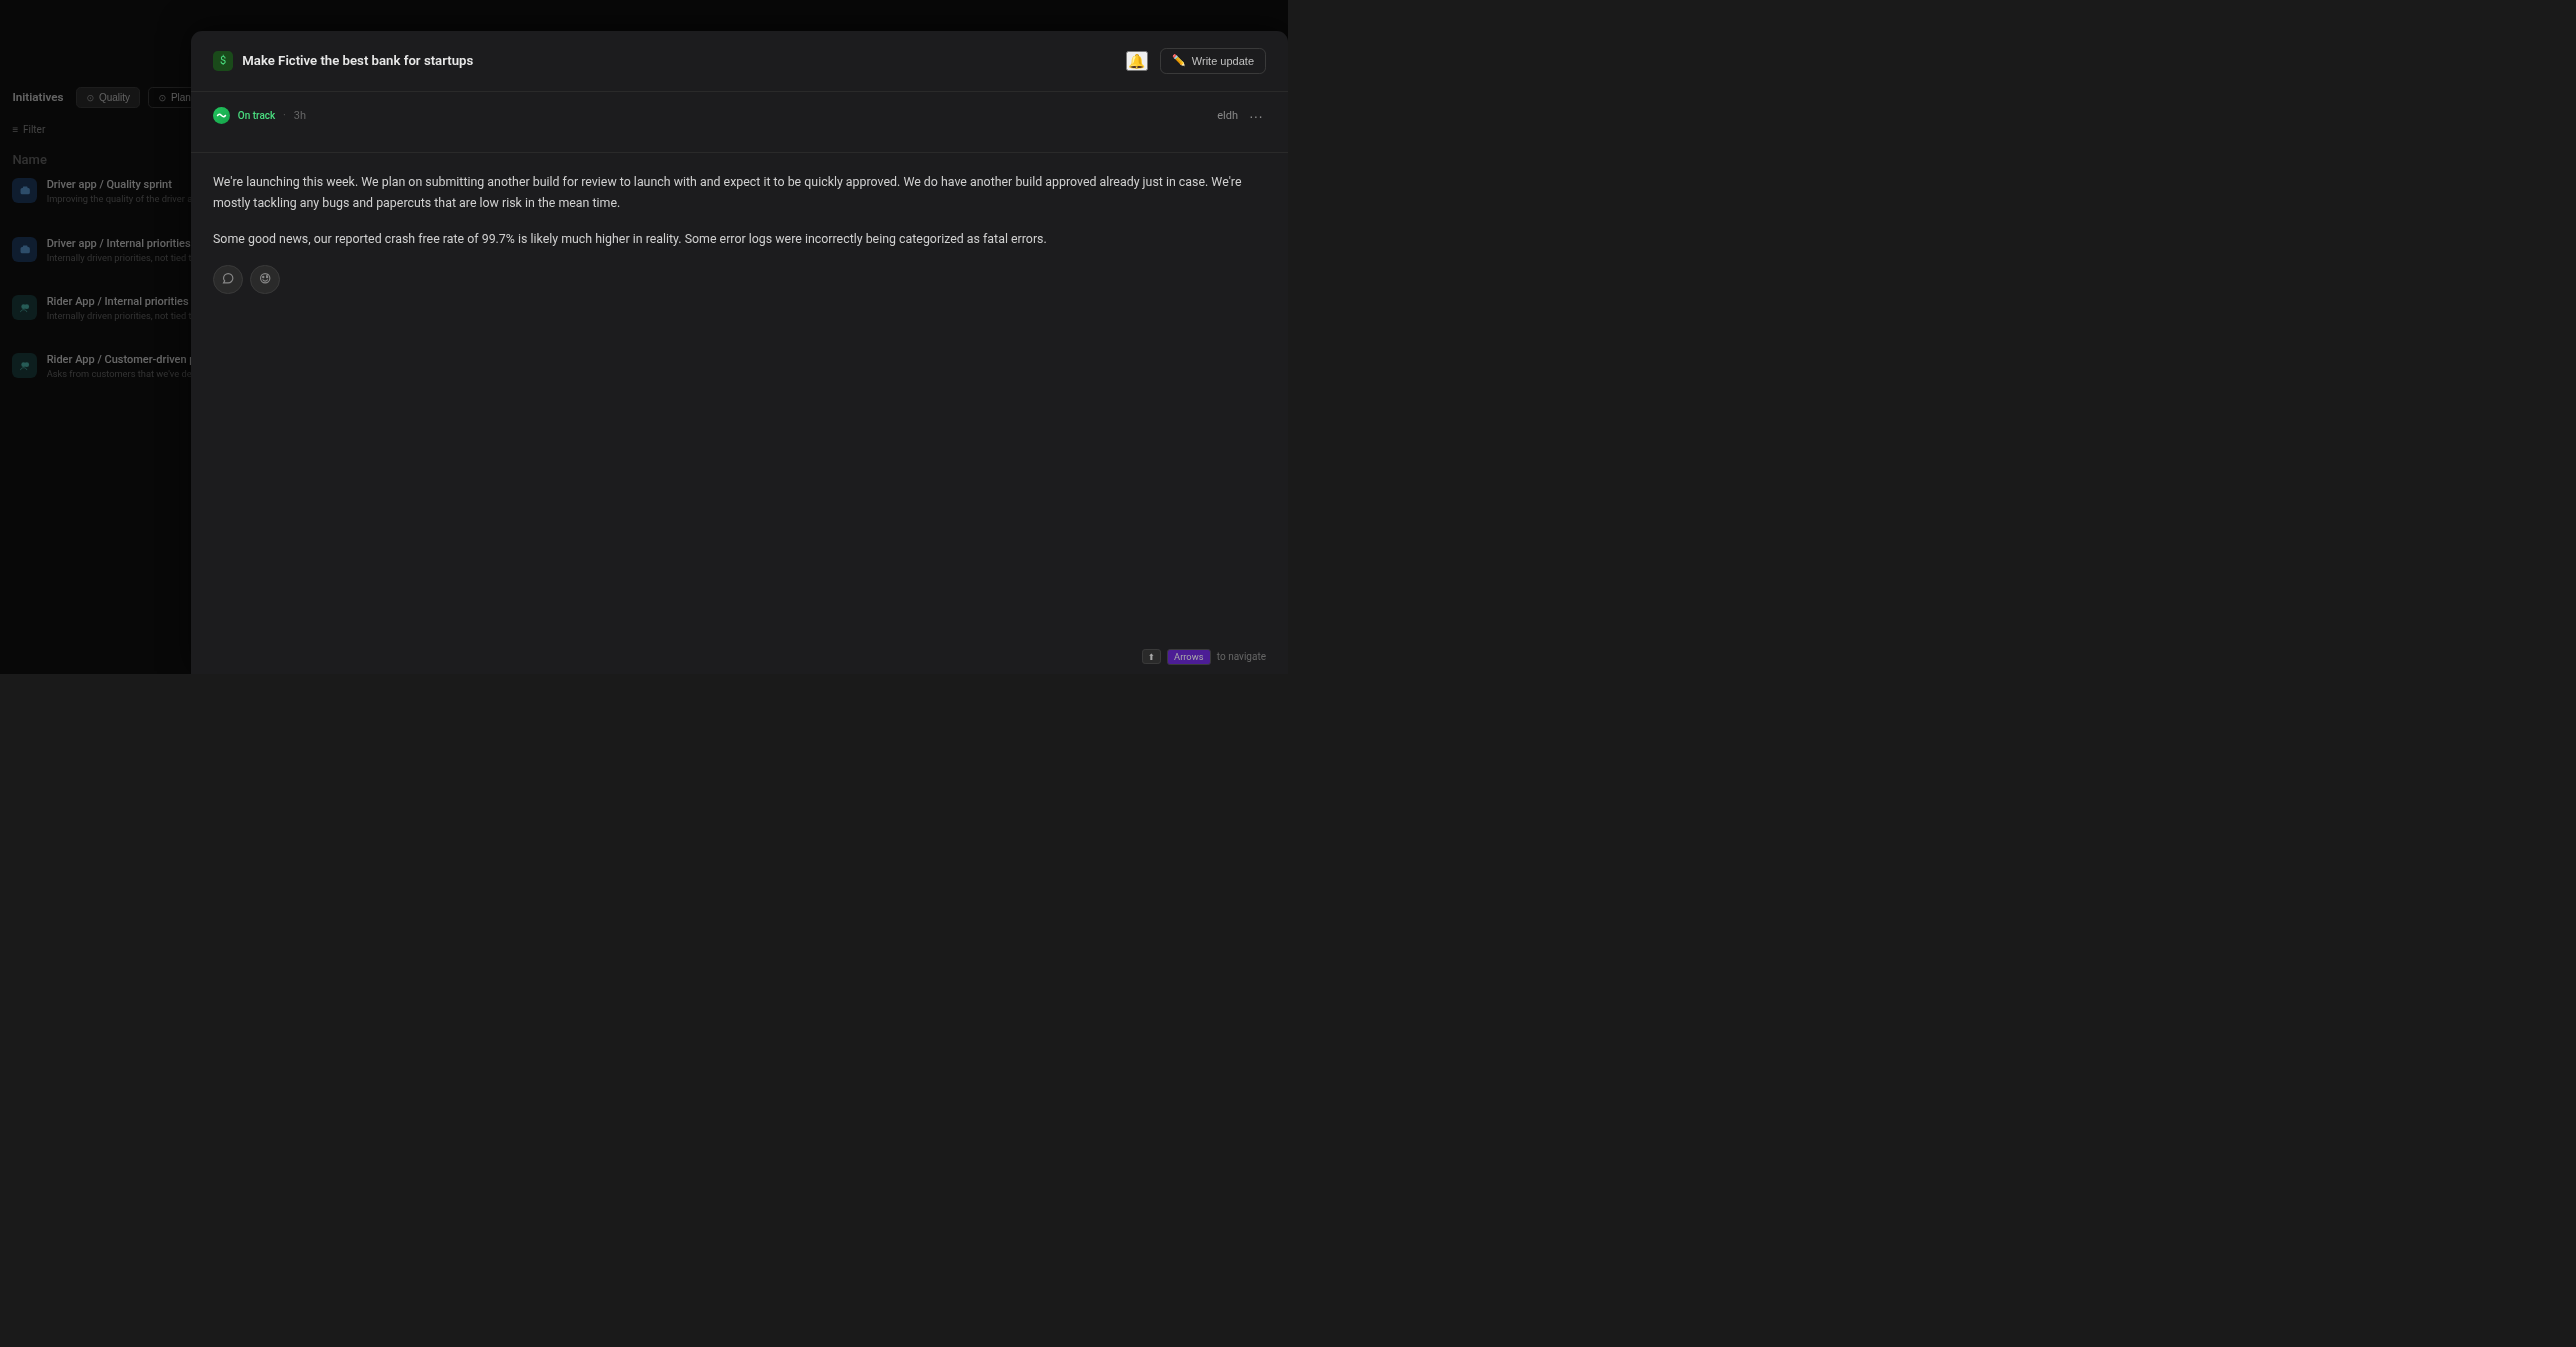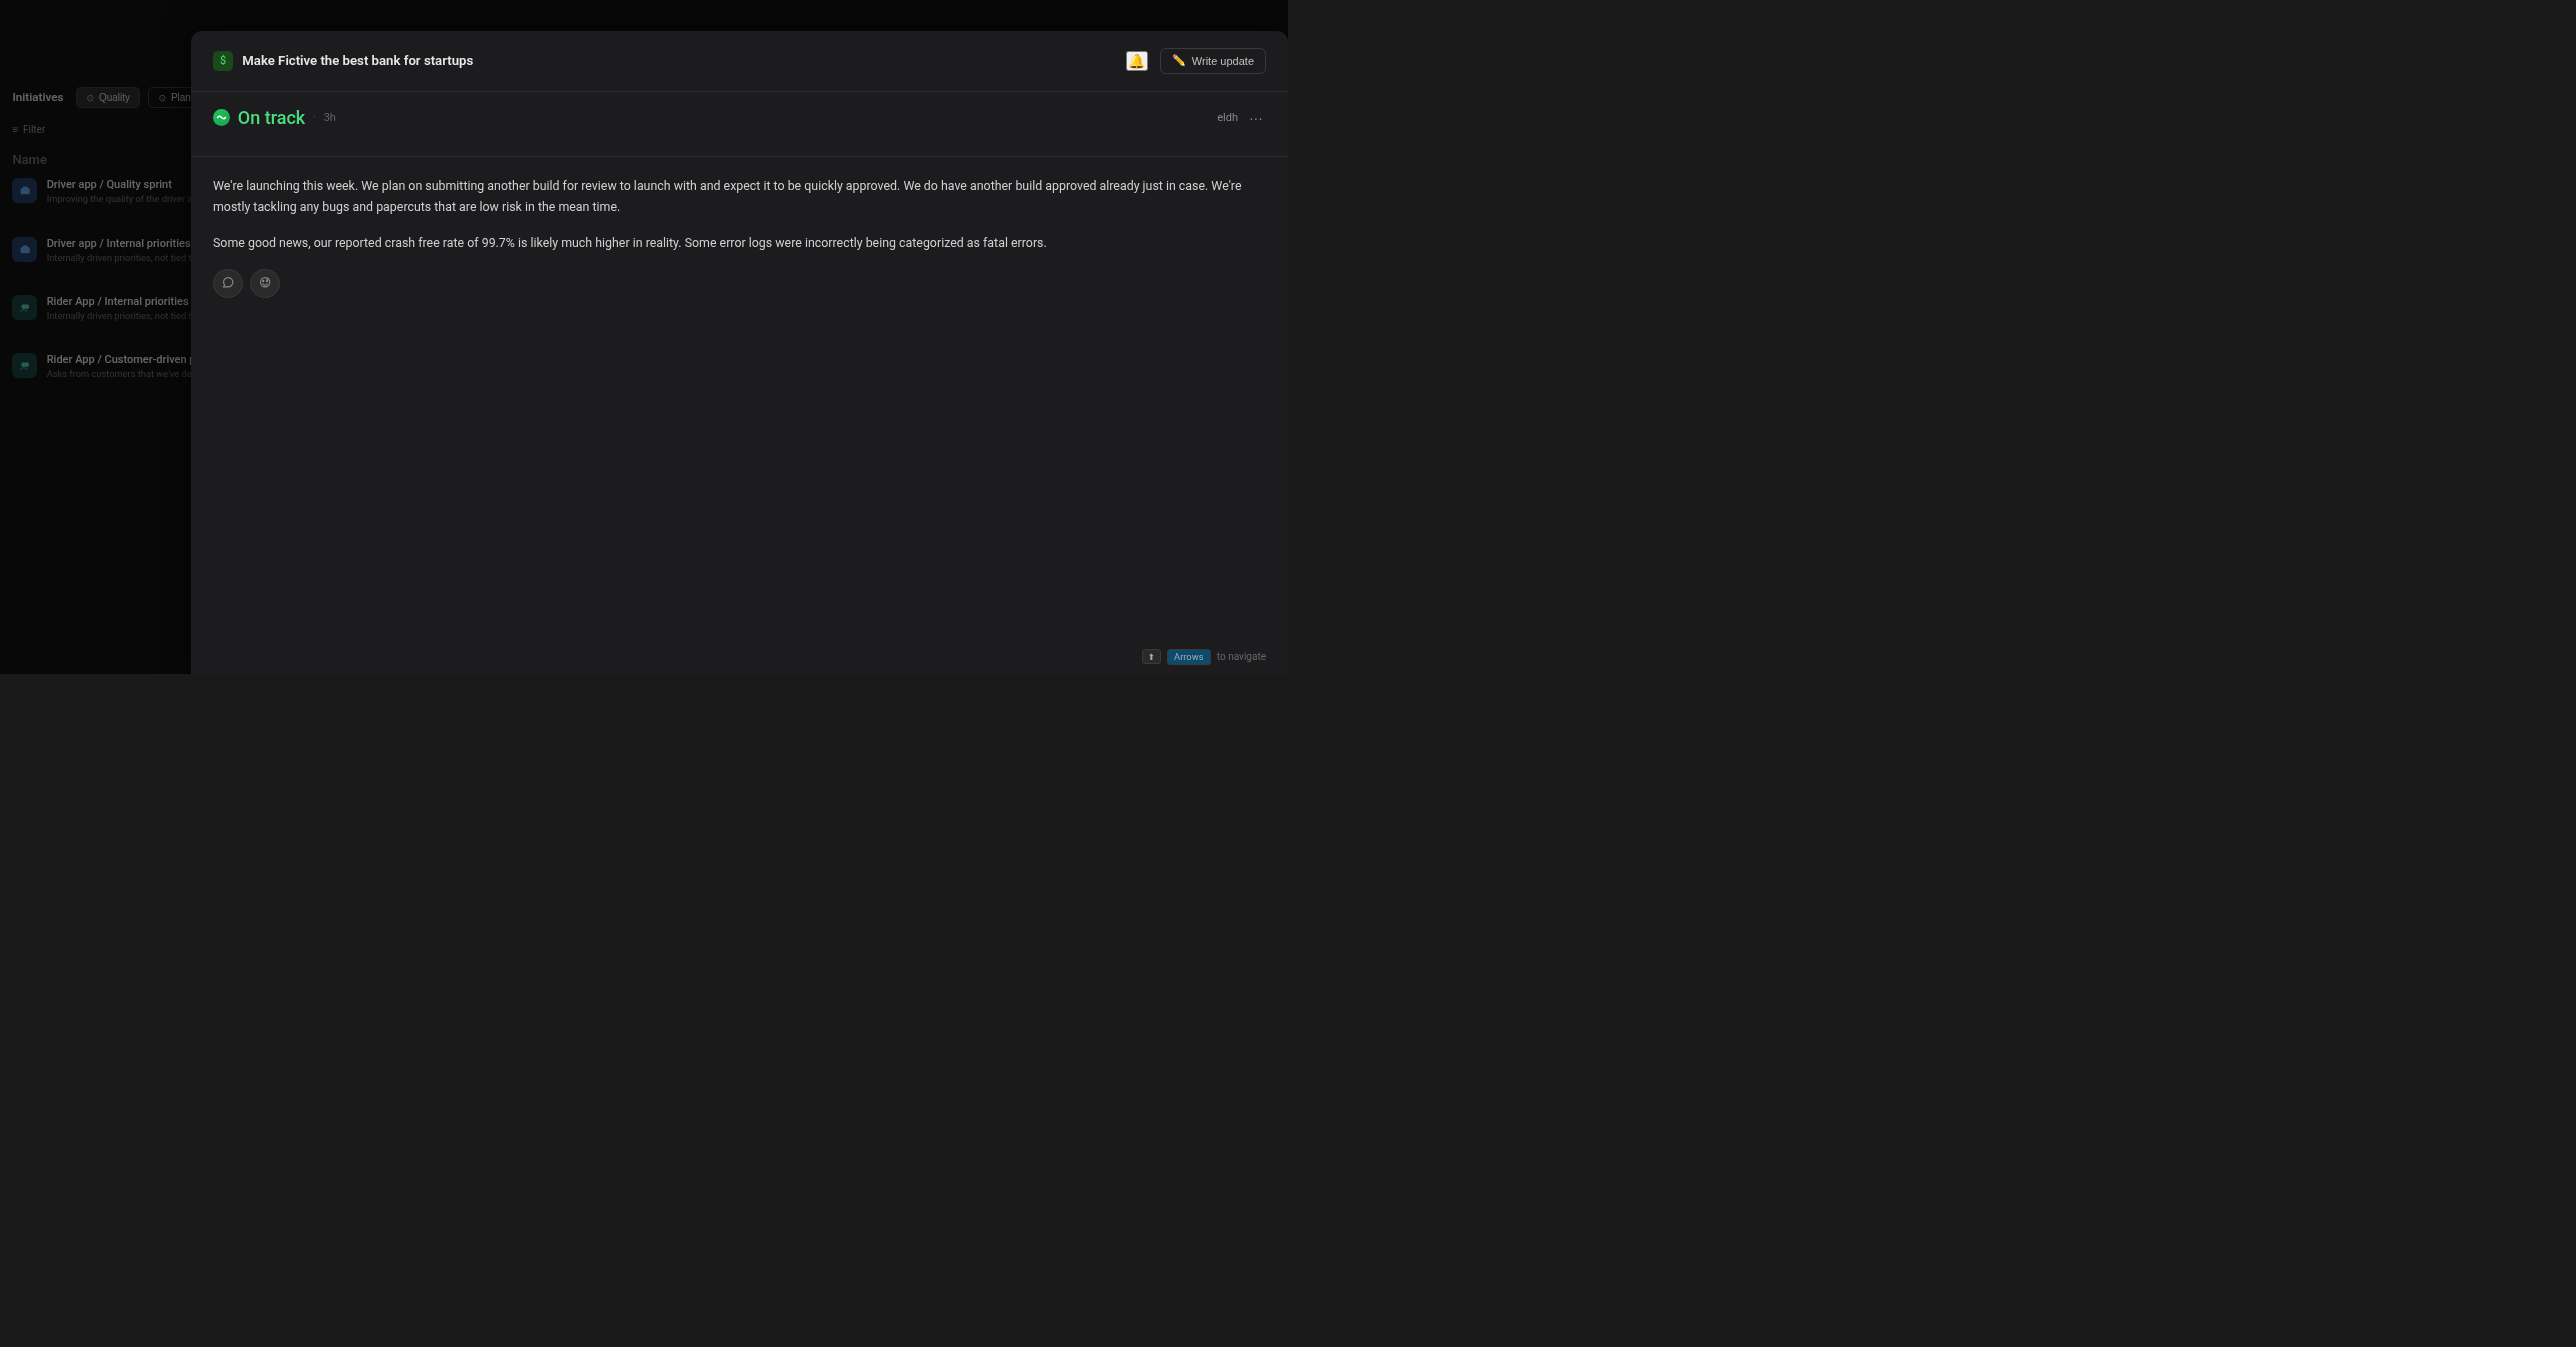--- a/index.html
+++ b/index.html
@@ -330,21 +330,21 @@
       bottom: 9.3px;
       right: 22px;
       display: flex;
       align-items: center;
       gap: 6.2px;
       color: #666;
       font-size: 10px;
     }
 
     .nav-hint-key {
-      background: #0c4a6e;
+      background: #4c1d95;
       border: 0.8px solid #3a3a3a;
       border-radius: 3.1px;
       padding: 1.6px 6.2px;
       color: #aaa;
       font-size: 9.3px;
     }
 
     
     .ontrack-icon {
       width: 17px;
@@ -492,21 +492,21 @@
     </div>
   </div>
 
   <div class="status-section">
     <div class="status-row">
       <div class="ontrack-icon">
         <svg width="11" height="11" viewBox="0 0 14 14" fill="none">
           <path d="M2 7 Q4 4 7 7 Q10 10 12 7" stroke="white" stroke-width="2" fill="none" stroke-linecap="round"></path>
         </svg>
       </div>
-      <span class="status-badge" style="color:#4ade80;font-size:18px;font-weight:500;">On track</span>
+      <span class="status-badge" style="color:#4ade80;font-size:10px;font-weight:500;">On track</span>
       <span style="color:#555;font-size:11px;">·</span>
       <span class="status-time">3h</span>
       <span class="status-author">eldh</span>
       <button class="more-btn">
         <span>···</span>
       </button>
     </div>
   </div>
 
   <div class="modal-content">

